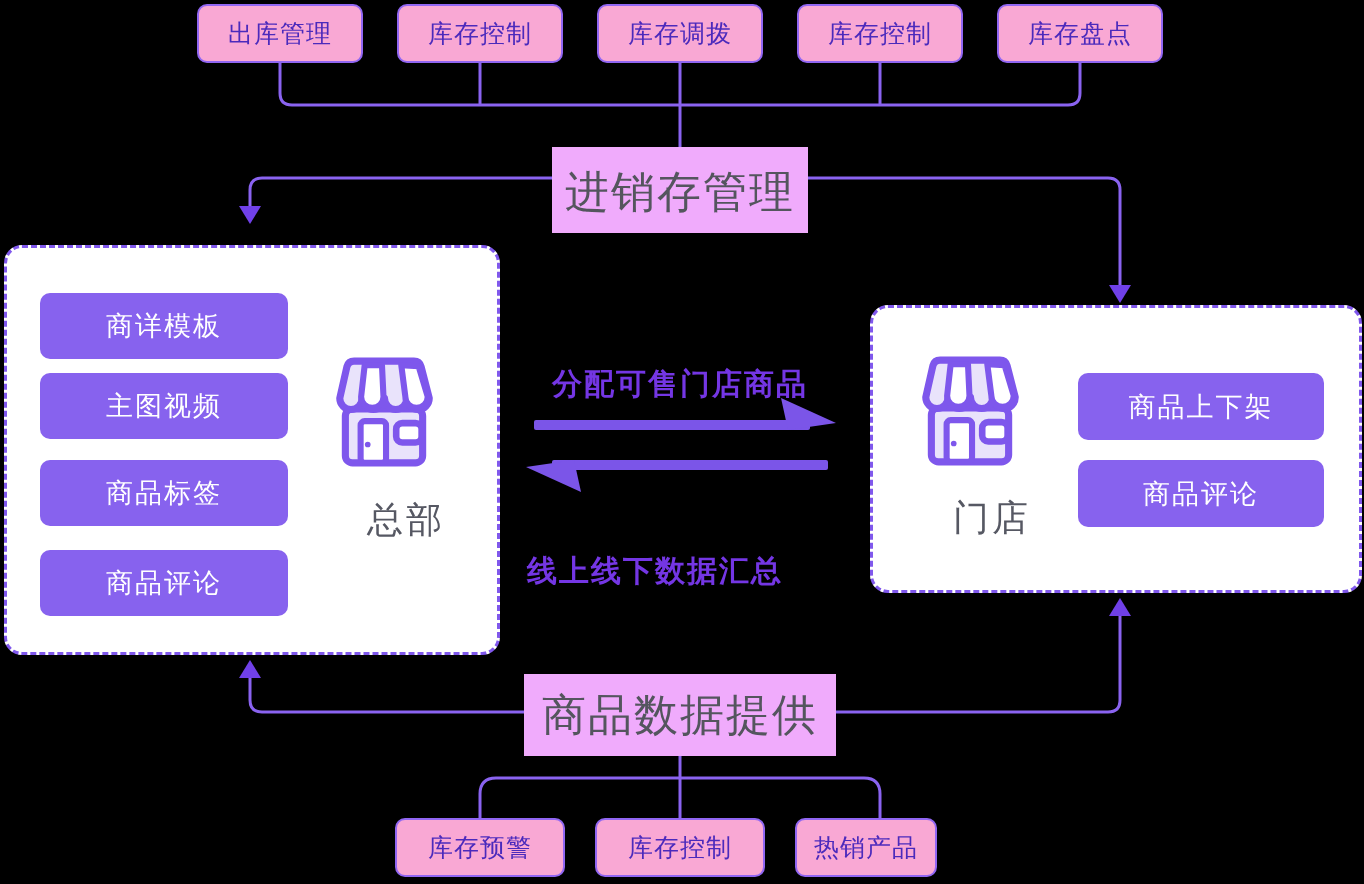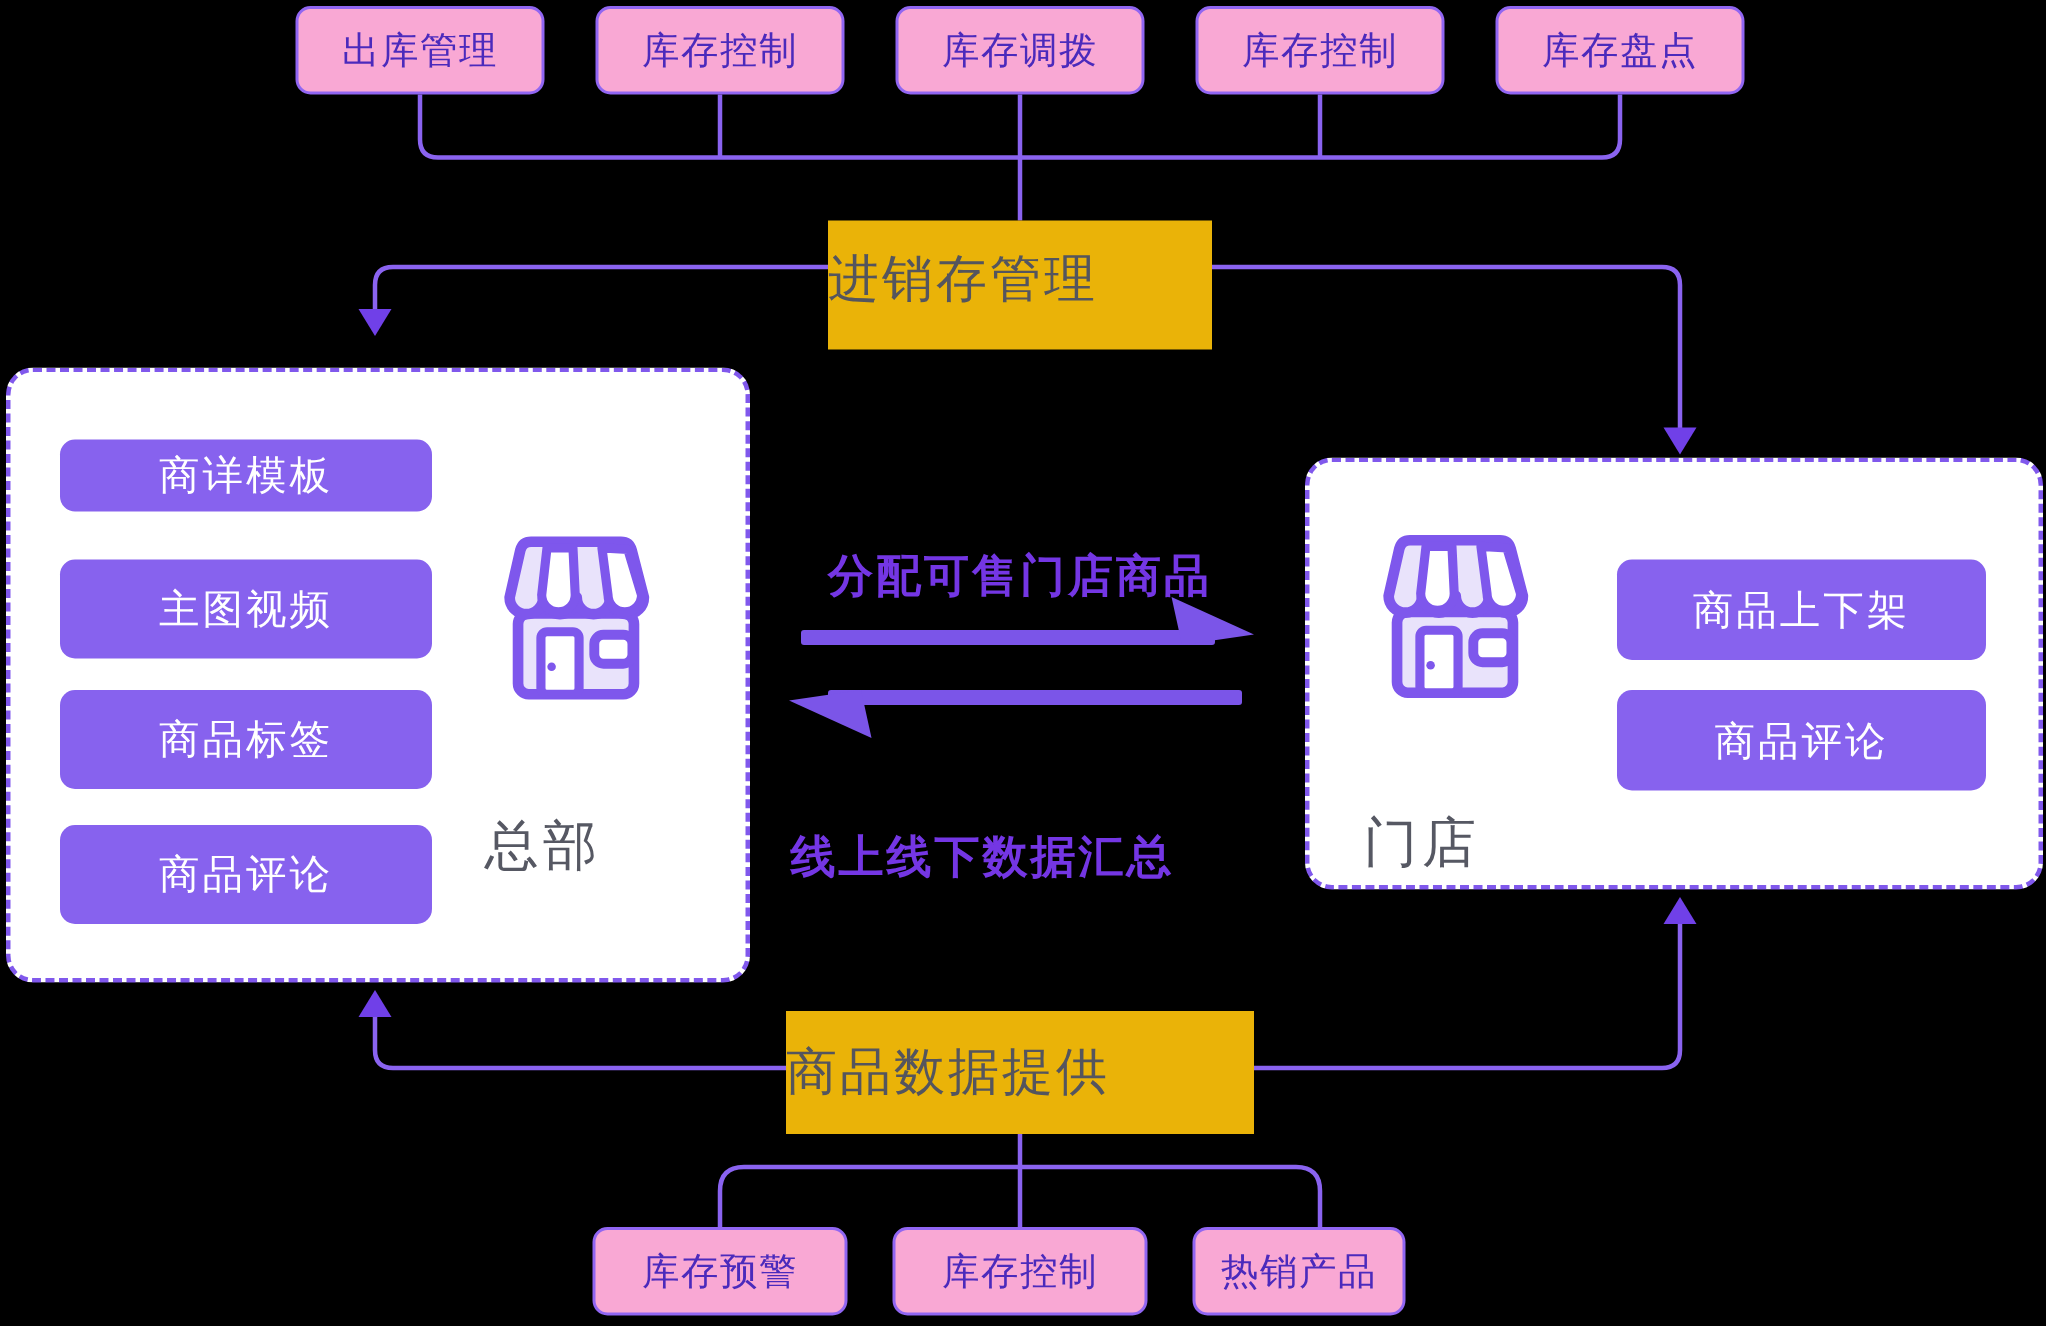--- a/index.html
+++ b/index.html
@@ -47,46 +47,46 @@
     align-items: center;
     justify-content: center;
     color: #ffffff;
     font-size: 27px;
     letter-spacing: 2px;
   }
 
   
   .flow-label {
     position: absolute;
-    background: #eab308;
+    background: #f0abfc;
     color: #54555e;
-    font-size: 34px;
+    font-size: 44px;
     letter-spacing: 2px;
     display: flex;
+    justify-content: center;
   }
 
   .center-text {
     position: absolute;
     width: 300px;
     text-align: center;
     color: #7436e4;
     font-size: 30px;
     font-weight: bold;
     letter-spacing: 2px;
     margin-top: 28px;
   }
 
   .store-label {
     position: absolute;
     width: 122px;
-    text-align: left;
+    text-align: right;
     color: #565863;
     font-size: 36px;
     letter-spacing: 3px;
-    margin-top: 44px;
   }
 
   .abs { position: absolute; }
 </style>
 </head>
 <body>
 
 <div id="canvas">
 
   <svg width="0" height="0" style="position:absolute" aria-hidden="true">
@@ -138,21 +138,21 @@
   <div class="chip" style="left:397px;top:4px;width:166px">库存控制</div>
   <div class="chip" style="left:597px;top:4px;width:166px">库存调拨</div>
   <div class="chip" style="left:797px;top:4px;width:166px">库存控制</div>
   <div class="chip" style="left:997px;top:4px;width:166px">库存盘点</div>
 
   <div class="flow-label" style="left:552px;top:147px;width:256px;height:86px;padding-top:16px">
     <span>进销存管理</span>
   </div>
 
   <div class="panel" style="left:4px;top:245px;width:496px;height:410px"></div>
-  <div class="module-btn" style="left:40px;top:293px;width:248px;height:48px">商详模板</div>
+  <div class="module-btn" style="left:40px;top:293px;width:248px;height:66px">商详模板</div>
   <div class="module-btn" style="left:40px;top:373px;width:248px;height:66px">主图视频</div>
   <div class="module-btn" style="left:40px;top:460px;width:248px;height:66px">商品标签</div>
   <div class="module-btn" style="left:40px;top:550px;width:248px;height:66px">商品评论</div>
   <svg class="abs" style="left:323px;top:356px" width="122" height="114" viewBox="0 0 120 112">
     <use href="#store-icon-sym"></use>
   </svg>
   <div class="store-label" style="left:323px;top:496px">总部</div>
 
   <div class="panel" style="left:870px;top:305px;width:492px;height:288px"></div>
   <svg class="abs" style="left:909px;top:355px" width="122" height="114" viewBox="0 0 120 112">

